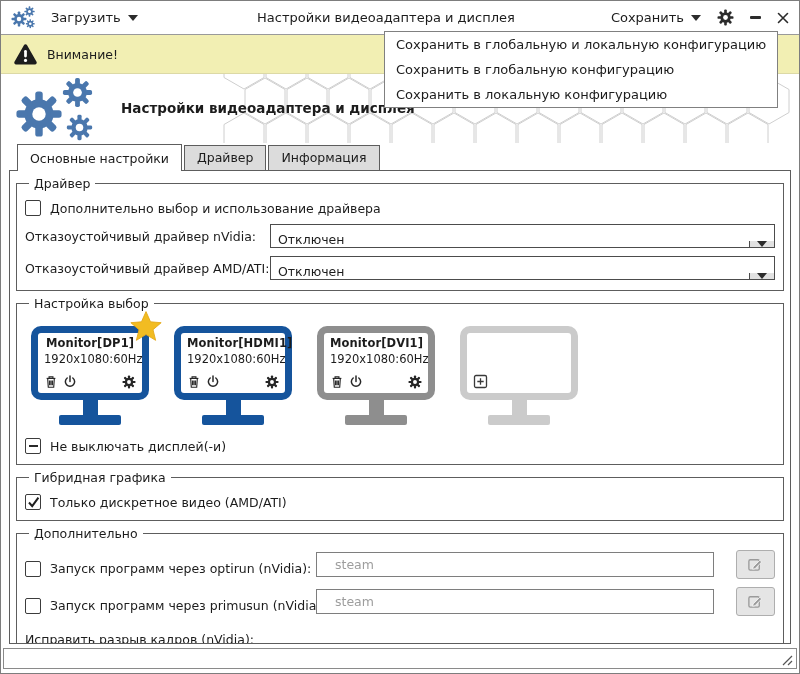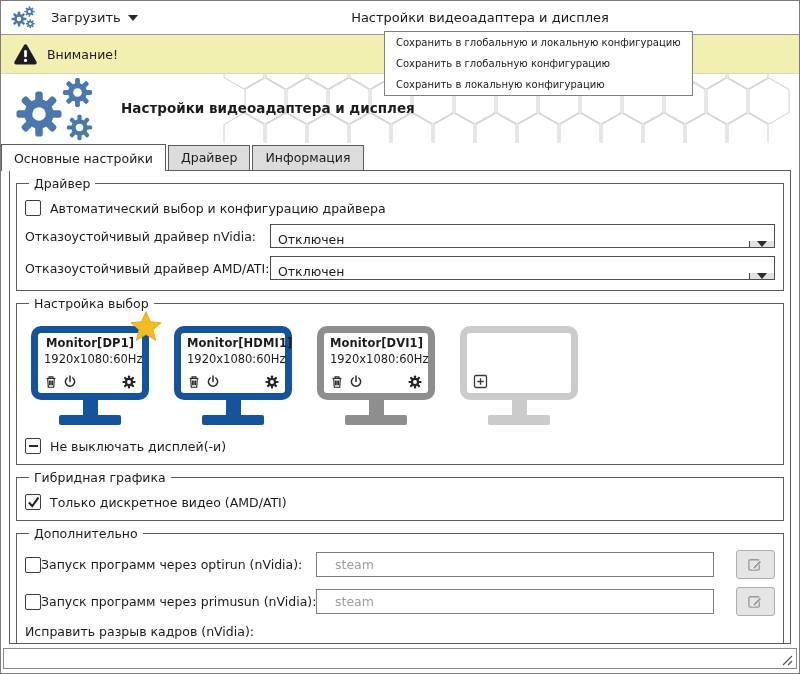--- a/index.html
+++ b/index.html
@@ -20,50 +20,50 @@
   .icon16 { width:17px; height:17px; color:#2b2b2b; }
   .icon12 { width:12px; height:12px; color:#2b2b2b; }
 
   
   .warnbar { height:38px; background:#f2efb3; border-bottom:1px solid #dcd9a6;
              display:flex; align-items:center; padding:0 12px; gap:9px; }
   .warntri { width:25px; height:23px; }
 
   
   .savemenu { position:absolute; left:383px; top:30px; z-index:30; background:#fff;
-              border:1px solid #808080; font-size:10px; }
+              border:1px solid #808080; font-size:13px; }
   .savemenu .mi { padding:5px 11px; white-space:nowrap; }
 
   
   .header { position:relative; height:69px; overflow:hidden; background:#fff; }
   .hexes { position:absolute; left:222px; top:-32px; opacity:.85; }
   .logo-lg { position:absolute; left:12px; top:2px; color:#4a77ad; }
   .header-title { position:absolute; left:120px; top:26px; font-size:13.5px; font-weight:bold; }
 
   
-  .tabs { display:flex; align-items:flex-end; height:27px; position:relative; z-index:2; }
+  .tabs { display:flex; align-items:flex-end; padding-left:16px; height:27px; position:relative; z-index:2; }
   .tab { box-sizing:border-box; height:25px; padding:4px 12px 0; background:#dcdcdc;
          border:1px solid #5d5d5d; border-bottom:none; margin-right:2px; font-size:12.5px; }
   .tab.active { height:27px; padding-top:6px; background:#fff; margin-bottom:-1px; z-index:3; position:relative; }
 
   
   .panel { box-sizing:border-box; margin:0 8px; height:474px; border:1px solid #5d5d5d;
            padding:5px 6px; background:#fff; overflow:hidden; }
   fieldset { border:1px solid #5d5d5d; margin:0 0 5px; padding:1px 8px 6px; }
   legend { padding:0 5px; margin-left:4px; font-size:12.5px; }
   .row { display:flex; align-items:center; margin:8px 0; gap:9px; }
   .row:last-child { margin-bottom:4px; }
 
   .cb { box-sizing:border-box; width:16px; height:16px; border:1.6px solid #3c3c3c; background:#fff;
         border-radius:2px; flex:none; display:inline-flex; align-items:center; justify-content:center; }
   .cb.dash::after { content:""; width:9px; height:2.2px; background:#2a2a2a; }
   .cb.checked svg { width:13px; height:13px; color:#1f1f1f; }
 
   .lcol1 { width:236px; flex:none; white-space:nowrap; }
-  .lcol4 { width:282px; flex:none; display:flex; align-items:flex-start; white-space:nowrap; }
+  .lcol4 { width:282px; flex:none; display:flex; align-items:flex-start; gap:9px; white-space:nowrap;margin-top:8px; }
   .lcol4.noCb { padding-left:0; }
 
   .combo { flex:1; display:flex; align-items:flex-end; box-sizing:border-box; height:24px;
            border:1px solid #4c4c4c; background:#fff; }
   .combo .val { flex:1; display:flex; align-items:center; padding:0 7px; }
   .combo .arrow-btn { width:24px; background:#e1e1e1; border-left:1px solid #4c4c4c;
                       display:flex; align-items:center; justify-content:center; }
 
   .tinput { flex:1; box-sizing:border-box; height:25px; border:1px solid #7e7e7e; padding:0 18px;
             font:inherit; color:#333; background:#fff; }
@@ -166,20 +166,33 @@
         <use href="#gear" x="0" y="5" width="16" height="16"></use>
         <use href="#gear" x="13" y="0" width="11" height="11"></use>
         <use href="#gear" x="14.5" y="13" width="9.5" height="9.5"></use>
       </svg>
       <div class="flatbtn">
         <span>Загрузить</span>
         <span class="caret"></span>
       </div>
     </div>
     <div class="tb-center">Настройки видеоадаптера и дисплея</div>
+    <div class="tb-right">
+      <div class="flatbtn">
+        <span>Сохранить</span>
+        <span class="caret"></span>
+      </div>
+      <svg class="icon16" viewBox="0 0 20 20">
+          <use href="#gear"></use>
+        </svg>
+      <span class="minbar"></span>
+      <svg class="icon12" viewBox="0 0 12 12">
+          <use href="#closex"></use>
+        </svg>
+    </div>
   </div>
 
   <div class="warnbar">
     <svg class="warntri" viewBox="0 0 22 20">
         <use href="#warntri"></use>
       </svg>
     <span>Внимание!</span>
   </div>
 
   <div class="savemenu">
@@ -243,21 +256,21 @@
     <div class="tab">Драйвер</div>
     <div class="tab">Информация</div>
   </div>
 
   <div class="panel">
 
     <fieldset>
       <legend>Драйвер</legend>
       <div class="row">
         <span class="cb"></span>
-        <span>Автоматический выбор и конфигурацию драйвера</span>
+        <span>Дополнительно выбор и использование драйвера</span>
       </div>
       <div class="row">
         <span class="lcol1">Отказоустойчивый драйвер nVidia:</span>
         <div class="combo">
           <span class="val">Отключен</span>
           <span class="arrow-btn">
               <span class="caret"></span>
             </span>
         </div>
       </div>

